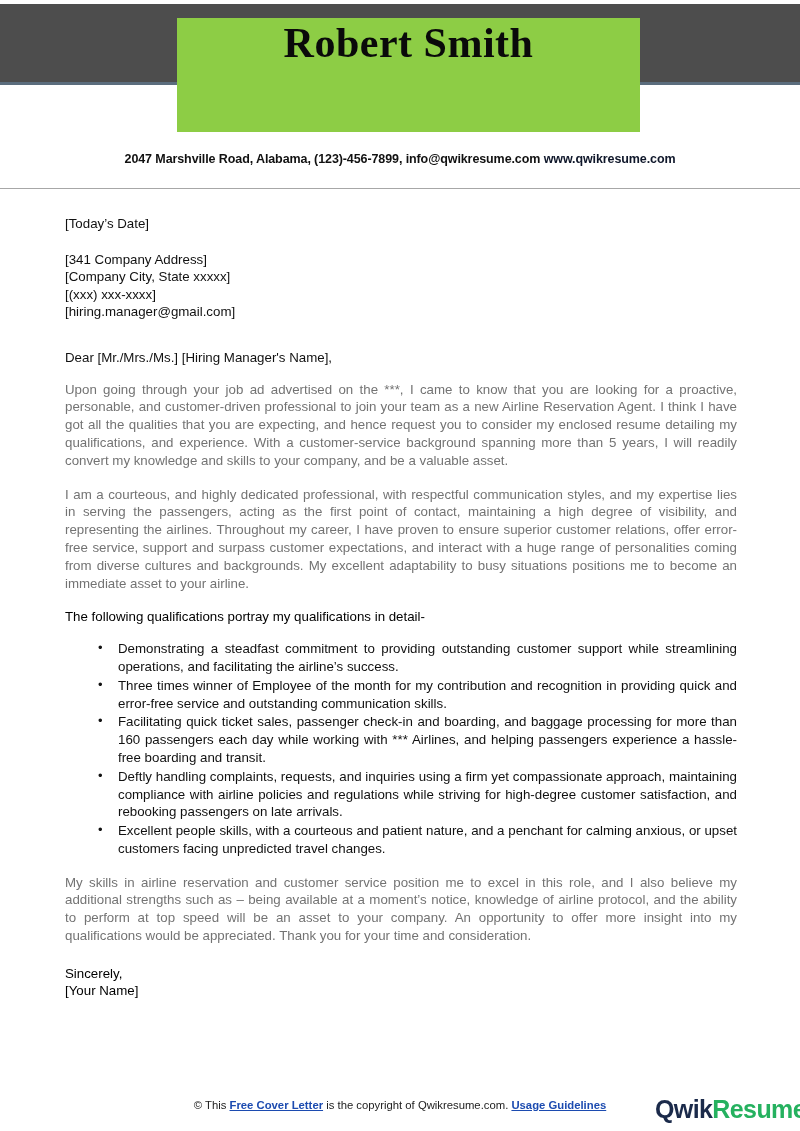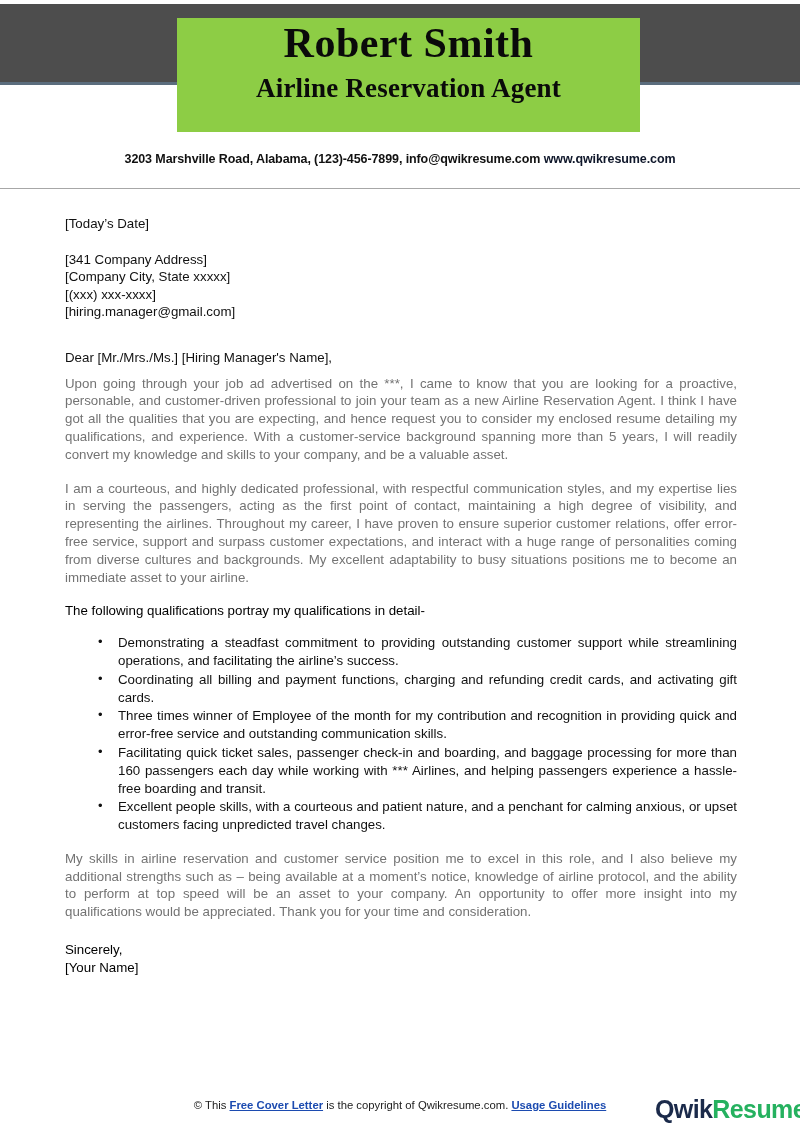--- a/index.html
+++ b/index.html
@@ -96,21 +96,21 @@
     color: #111111;
   }
   .date-line {
     margin-bottom: 18px;
   }
   .addr-line {
     line-height: 17.6px;
   }
   .salutation {
     margin-top: 28px;
-    margin-bottom: 8px;
+    margin-bottom: 14px;
   }
   p.para {
     margin: 0 0 16px 0;
     text-align: justify;
     font-size: 13.3px;
     line-height: 17.8px;
     color: #737373;
   }
   p.para.last-para {
     margin-bottom: 12px;
@@ -185,24 +185,23 @@
   .logo .qwik { color: #1b2a4a; text-align: center; }
   .logo .resume { color: #25b15f; }
 </style>
 </head>
 <body>
 
 <div class="header-zone">
   <div class="dark-band"></div>
   <div class="name-box">
     <div class="name-line">Robert Smith</div>
-    <div class="title-line">Airline Reservation Agent</div>
   </div>
   <div class="contact-line">
-    <span>3203 Marshville Road, Alabama, (123)-456-7899, info@qwikresume.com</span>
+    <span>2047 Marshville Road, Alabama, (123)-456-7899, info@qwikresume.com</span>
     <span class="site">www.qwikresume.com</span>
   </div>
   <div class="rule"></div>
 </div>
 
 <div class="doc-body">
 
   <div class="block date-line">[Today’s Date]</div>
 
   <div class="block">
@@ -214,23 +213,23 @@
 
   <div class="block salutation">Dear [Mr./Mrs./Ms.] [Hiring Manager's Name],</div>
 
   <p class="para">Upon going through your job ad advertised on the ***, I came to know that you are looking for a proactive, personable, and customer-driven professional to join your team as a new Airline Reservation Agent. I think I have got all the qualities that you are expecting, and hence request you to consider my enclosed resume detailing my qualifications, and experience. With a customer-service background spanning more than 5 years, I will readily convert my knowledge and skills to your company, and be a valuable asset.</p>
   <p class="para">I am a courteous, and highly dedicated professional, with respectful communication styles, and my expertise lies in serving the passengers, acting as the first point of contact, maintaining a high degree of visibility, and representing the airlines. Throughout my career, I have proven to ensure superior customer relations, offer error-free service, support and surpass customer expectations, and interact with a huge range of personalities coming from diverse cultures and backgrounds. My excellent adaptability to busy situations positions me to become an immediate asset to your airline.</p>
 
   <div class="intro-line">The following qualifications portray my qualifications in detail-</div>
 
   <ul class="quals">
     <li>Demonstrating a steadfast commitment to providing outstanding customer support while streamlining operations, and facilitating the airline’s success.</li>
-    <li>Coordinating all billing and payment functions, charging and refunding credit cards, and activating gift cards.</li>
     <li>Three times winner of Employee of the month for my contribution and recognition in providing quick and error-free service and outstanding communication skills.</li>
     <li>Facilitating quick ticket sales, passenger check-in and boarding, and baggage processing for more than 160 passengers each day while working with *** Airlines, and helping passengers experience a hassle-free boarding and transit.</li>
+    <li>Deftly handling complaints, requests, and inquiries using a firm yet compassionate approach, maintaining compliance with airline policies and regulations while striving for high-degree customer satisfaction, and rebooking passengers on late arrivals.</li>
     <li>Excellent people skills, with a courteous and patient nature, and a penchant for calming anxious, or upset customers facing unpredicted travel changes.</li>
   </ul>
 
   <p class="para last-para">My skills in airline reservation and customer service position me to excel in this role, and I also believe my additional strengths such as – being available at a moment’s notice, knowledge of airline protocol, and the ability to perform at top speed will be an asset to your company. An opportunity to offer more insight into my qualifications would be appreciated. Thank you for your time and consideration.</p>
 
   <div class="closing">
     <div class="sign-line">Sincerely,</div>
     <div class="sign-line">[Your Name]</div>
   </div>
 

